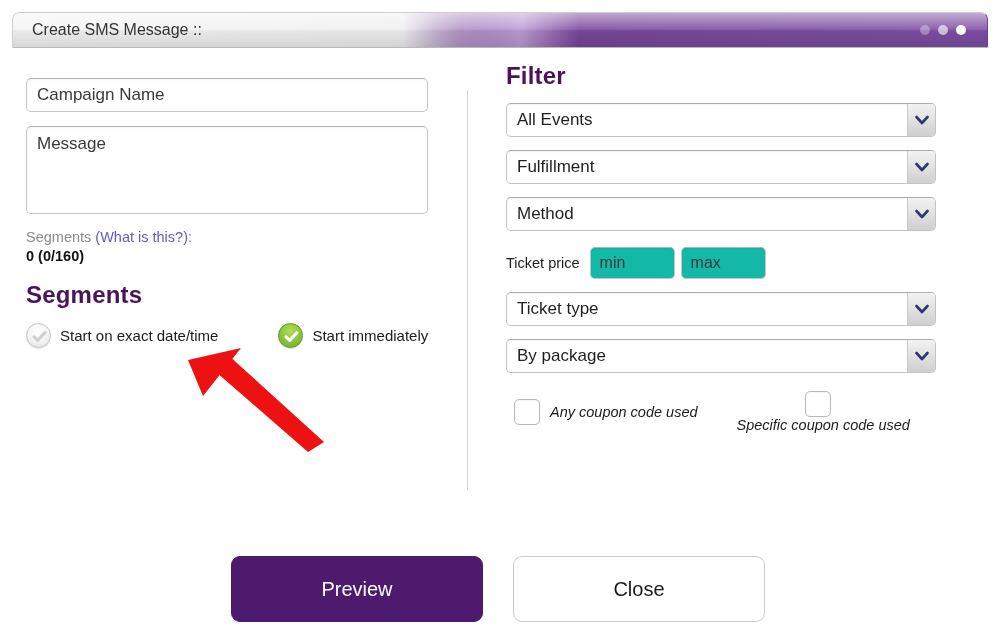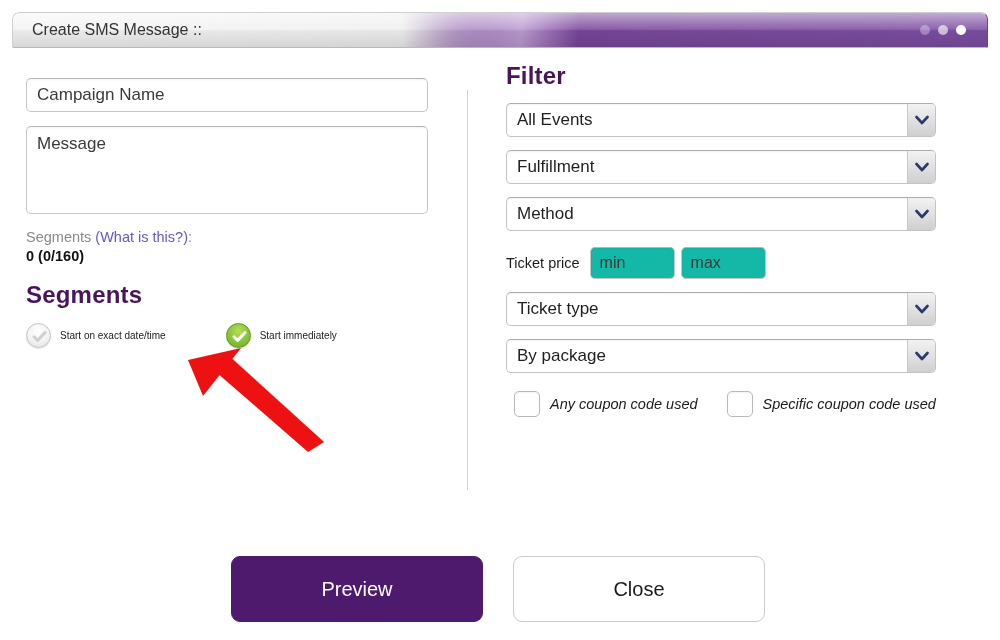--- a/index.html
+++ b/index.html
@@ -142,21 +142,21 @@
     font-weight: bold;
     color: #4a1558;
     letter-spacing: 0.2px;
   }
   .sched-heading { margin-top: 16px; }
 
   
   .radio-row { margin-top: 14px; display: flex; align-items: center; }
   .radio-opt { display: flex; align-items: center; }
   .radio-opt + .radio-opt { margin-left: 60px; }
-  .radio-label { margin-left: 9px; font-size: 10px; color: #1b1b1b; white-space: nowrap; }
+  .radio-label { margin-left: 9px; font-size: 15px; color: #1b1b1b; white-space: nowrap; }
 
   .rad {
     position: relative;
     width: 25px; height: 25px;
     border-radius: 50%;
     flex: 0 0 25px;
   }
   .rad.off {
     background: radial-gradient(circle at 50% 32%, #ffffff 0%, #f3f3f3 55%, #dcdcdc 100%);
     border: 1px solid #c4c4c4;
@@ -217,21 +217,21 @@
     font-size: 16px; color: #2b2b2b;
     outline: none;
     box-shadow: inset 0 1px 2px rgba(0,0,0,0.05);
   }
   .price-in::placeholder { color: #3a3a3a; opacity: 1; }
   .price-in + .price-in { margin-left: 6px; }
 
   
   .cb-row { display: flex; align-items: center; margin-top: 18px; padding-left: 8px; }
   .cb-opt { display: flex; align-items: center; font-style: italic; }
-  .cb-opt + .cb-opt { margin-left: 29px; }
+  .cb-opt + .cb-opt { margin-left: 29px; flex-direction: column; }
   .cb {
     width: 26px; height: 26px;
     flex: 0 0 26px;
     border: 1px solid #b9b9b9;
     border-radius: 5px;
     background: #ffffff;
     box-shadow: inset 0 1px 2px rgba(0,0,0,0.05);
   }
   .cb-label { margin-left: 10px; font-size: 14.5px; color: #1b1b1b; white-space: nowrap; }
 

